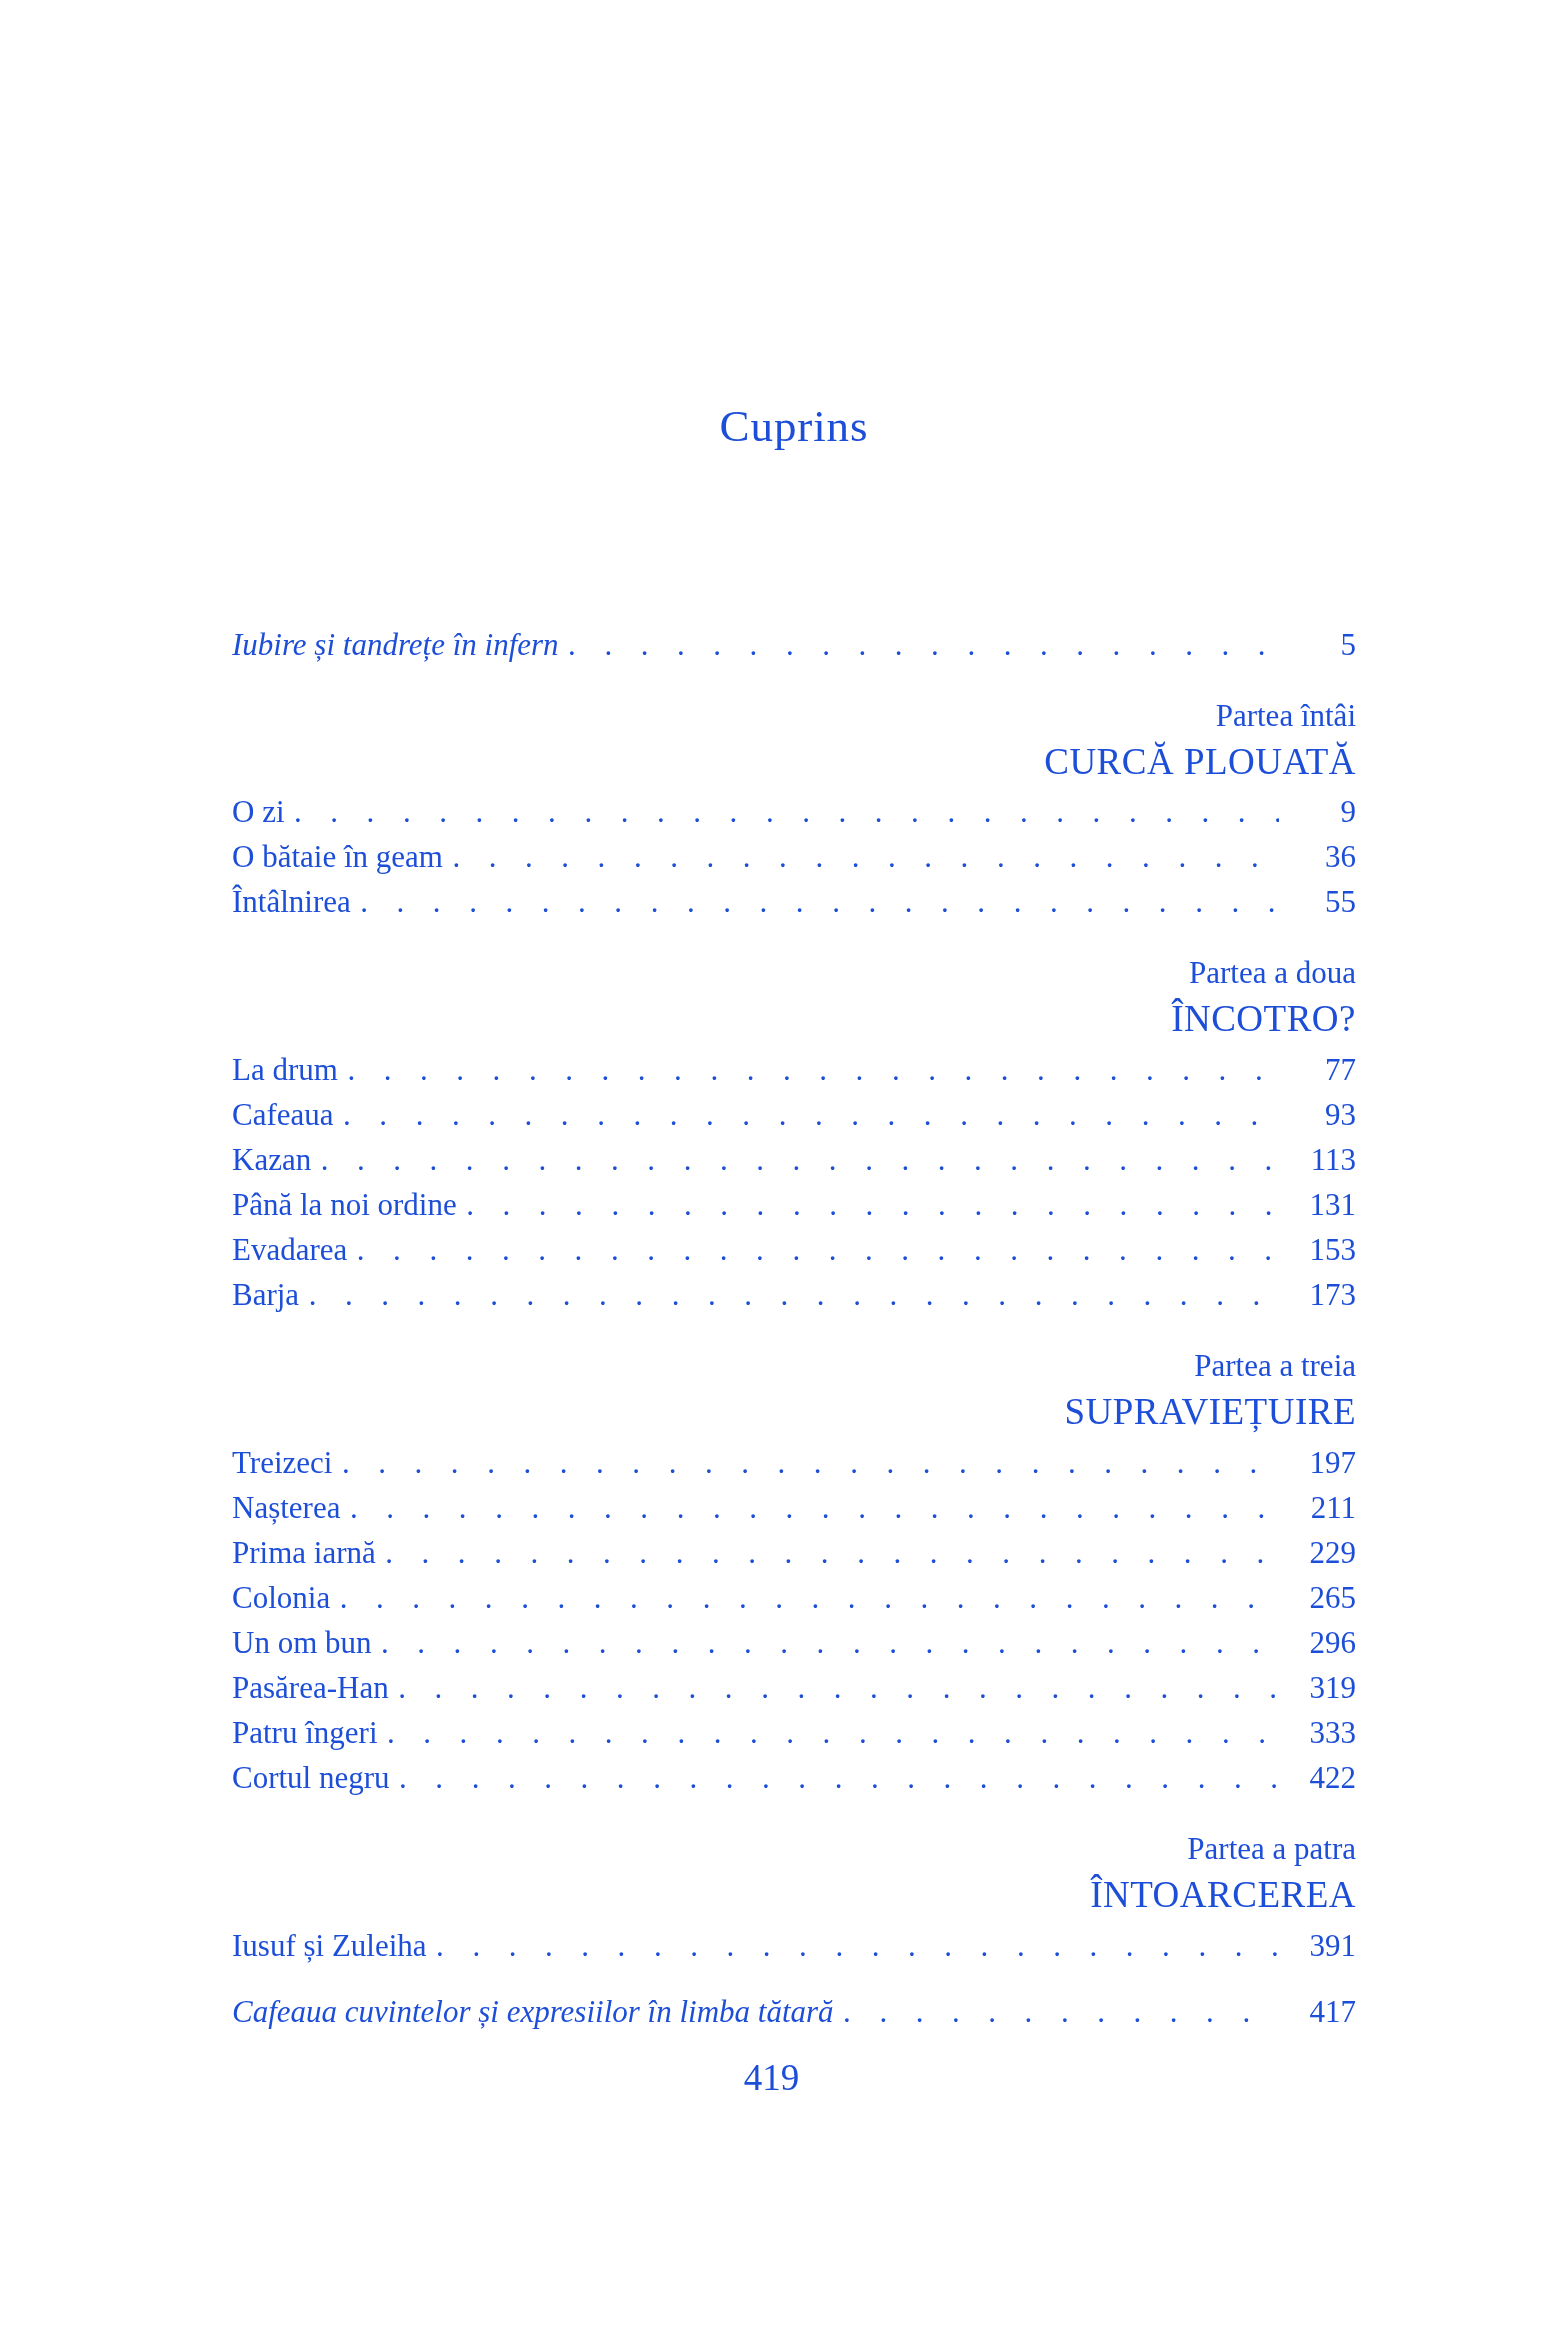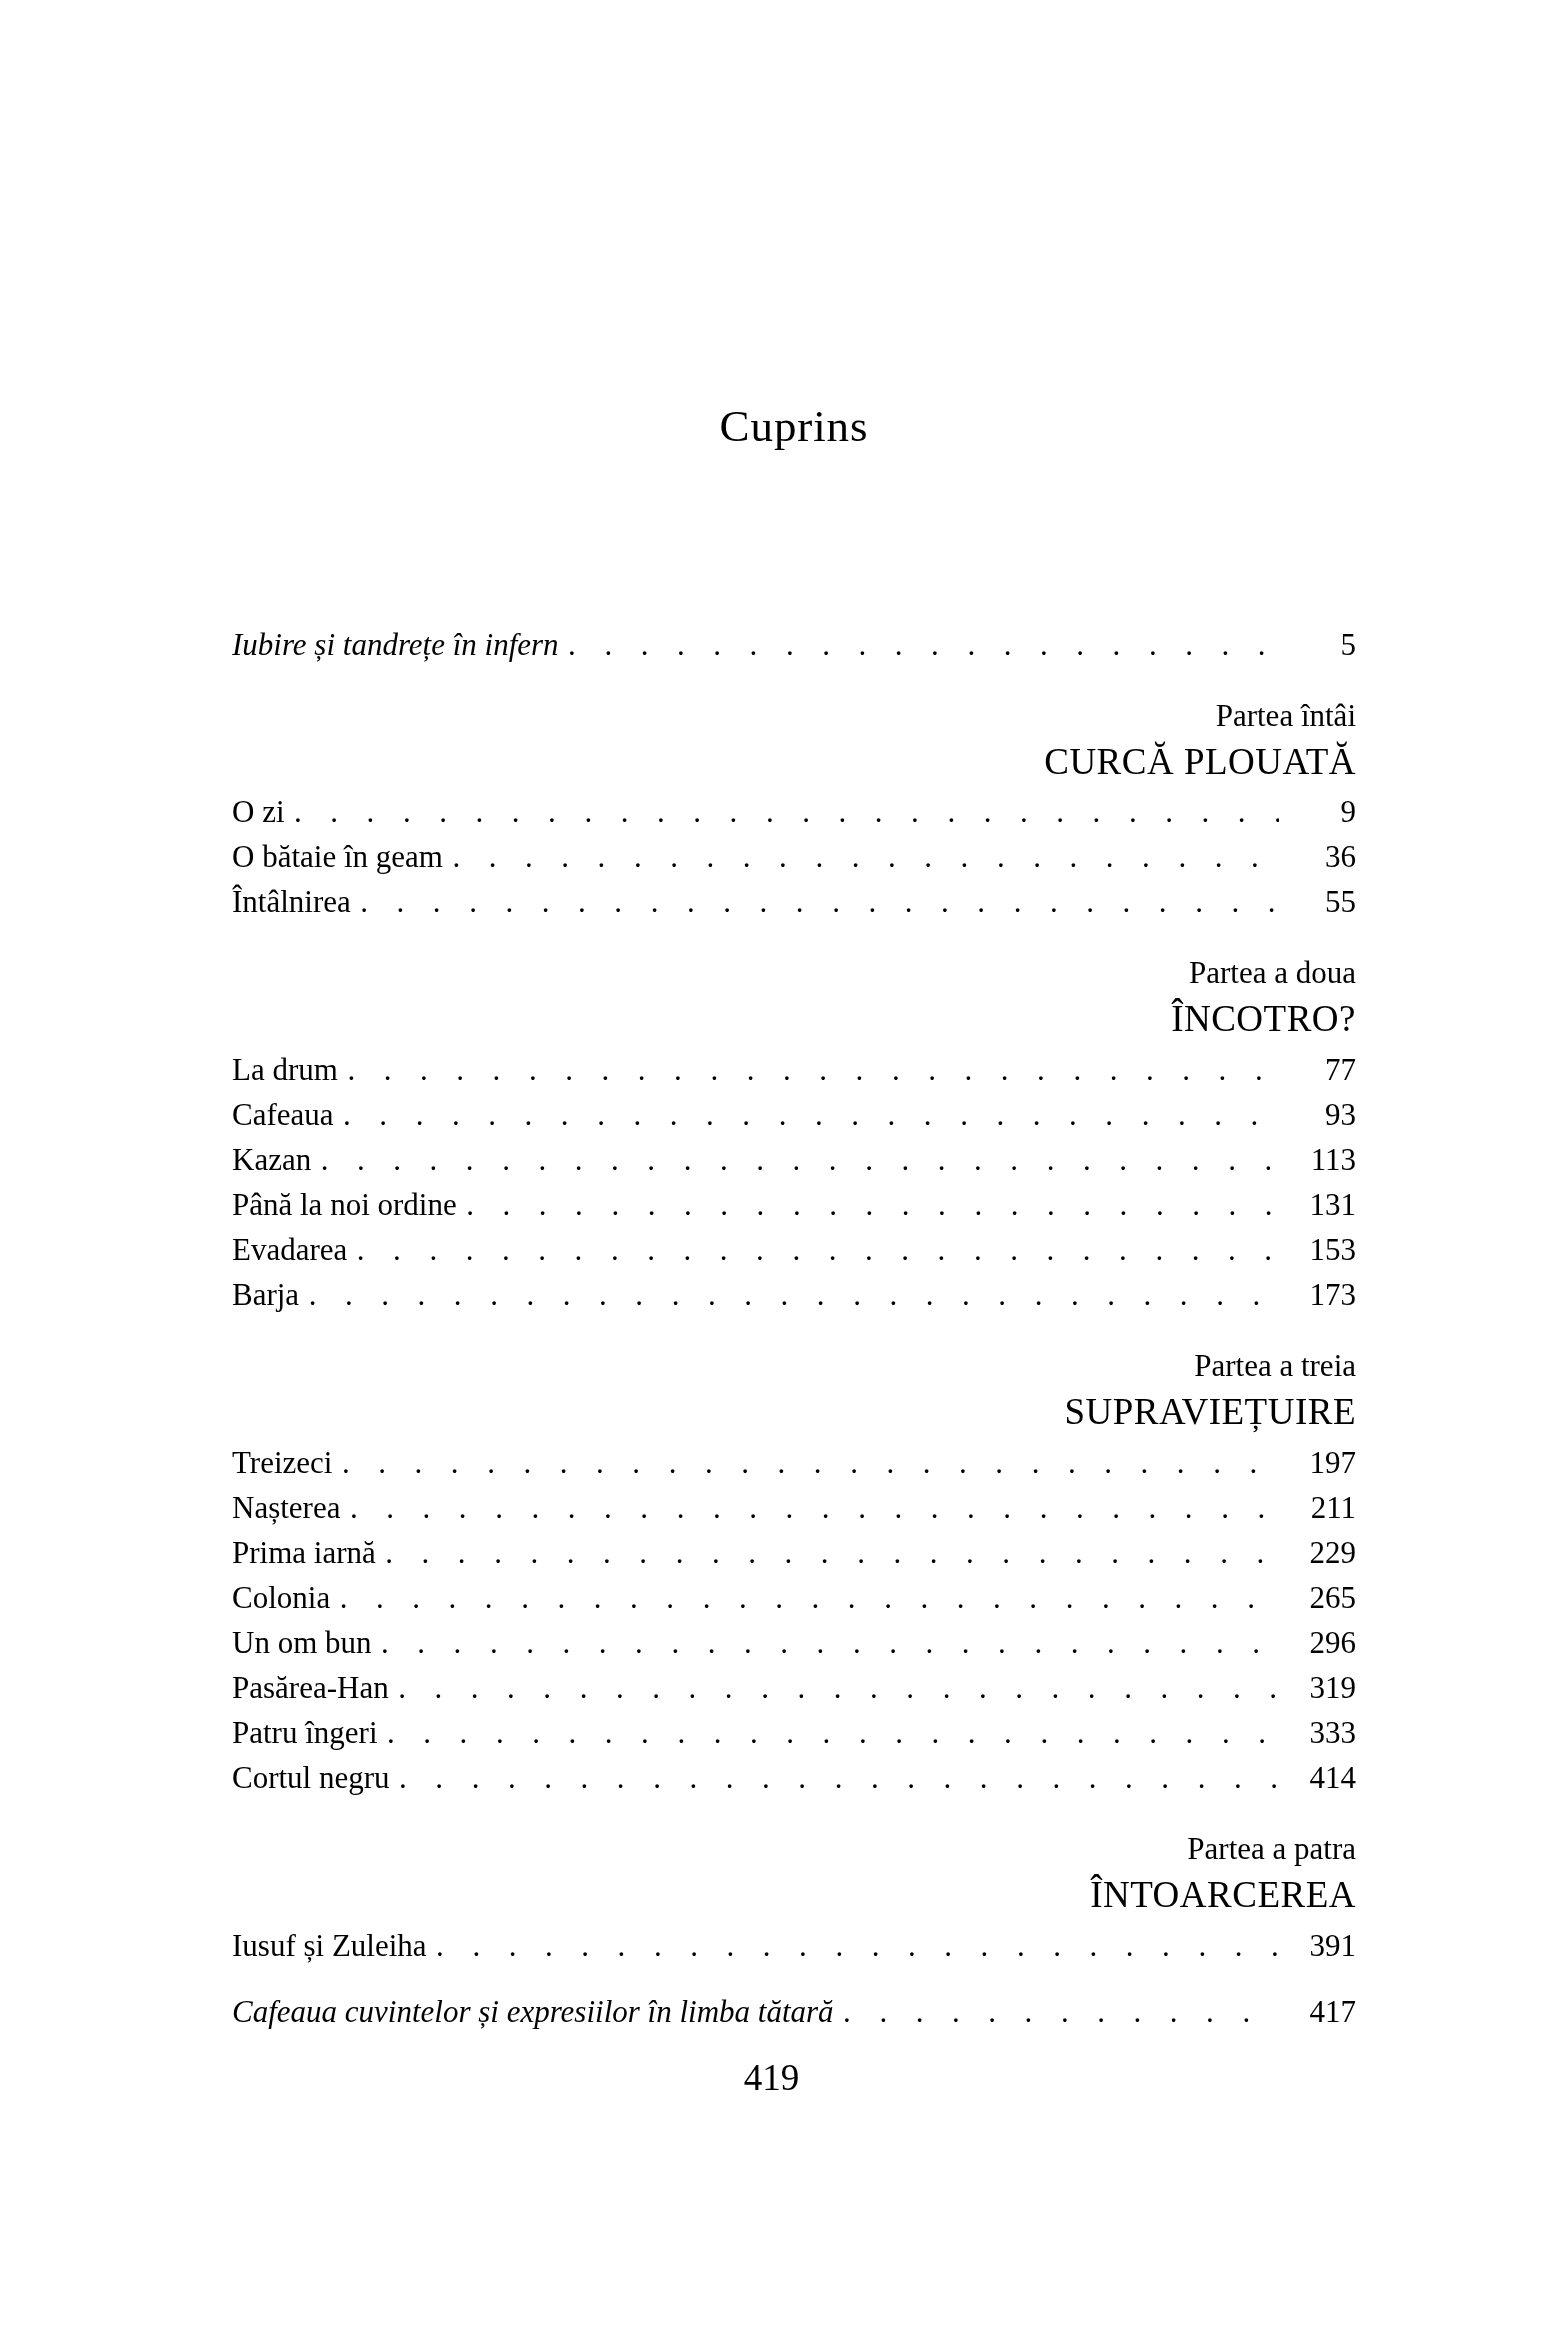--- a/index.html
+++ b/index.html
@@ -5,21 +5,21 @@
   html, body {
     margin: 0;
     padding: 0;
     background: #ffffff;
   }
   .page {
     position: relative;
     width: 1565px;
     height: 2347px;
     background: #ffffff;
-    color: #000000;
+    color: #1d4ed8;
     font-family: "Liberation Serif", "DejaVu Serif", serif;
     box-sizing: border-box;
     padding: 402px 209px 0 232px;
     overflow: hidden;
   }
   .title {
     font-size: 45px;
     font-weight: normal;
     text-align: center;
     margin: 0 0 170px 0;
@@ -190,21 +190,21 @@
       <span class="pagenum">319</span>
     </div>
     <div class="row">
       <span class="label">Patru îngeri</span>
       <span class="dots"></span>
       <span class="pagenum">333</span>
     </div>
     <div class="row">
       <span class="label">Cortul negru</span>
       <span class="dots"></span>
-      <span class="pagenum">414</span>
+      <span class="pagenum">422</span>
     </div>
 
     <div class="part">
       <div class="part-name">Partea a patra</div>
       <div class="part-title">ÎNTOARCEREA</div>
     </div>
 
     <div class="row">
       <span class="label">Iusuf și Zuleiha</span>
       <span class="dots"></span>

